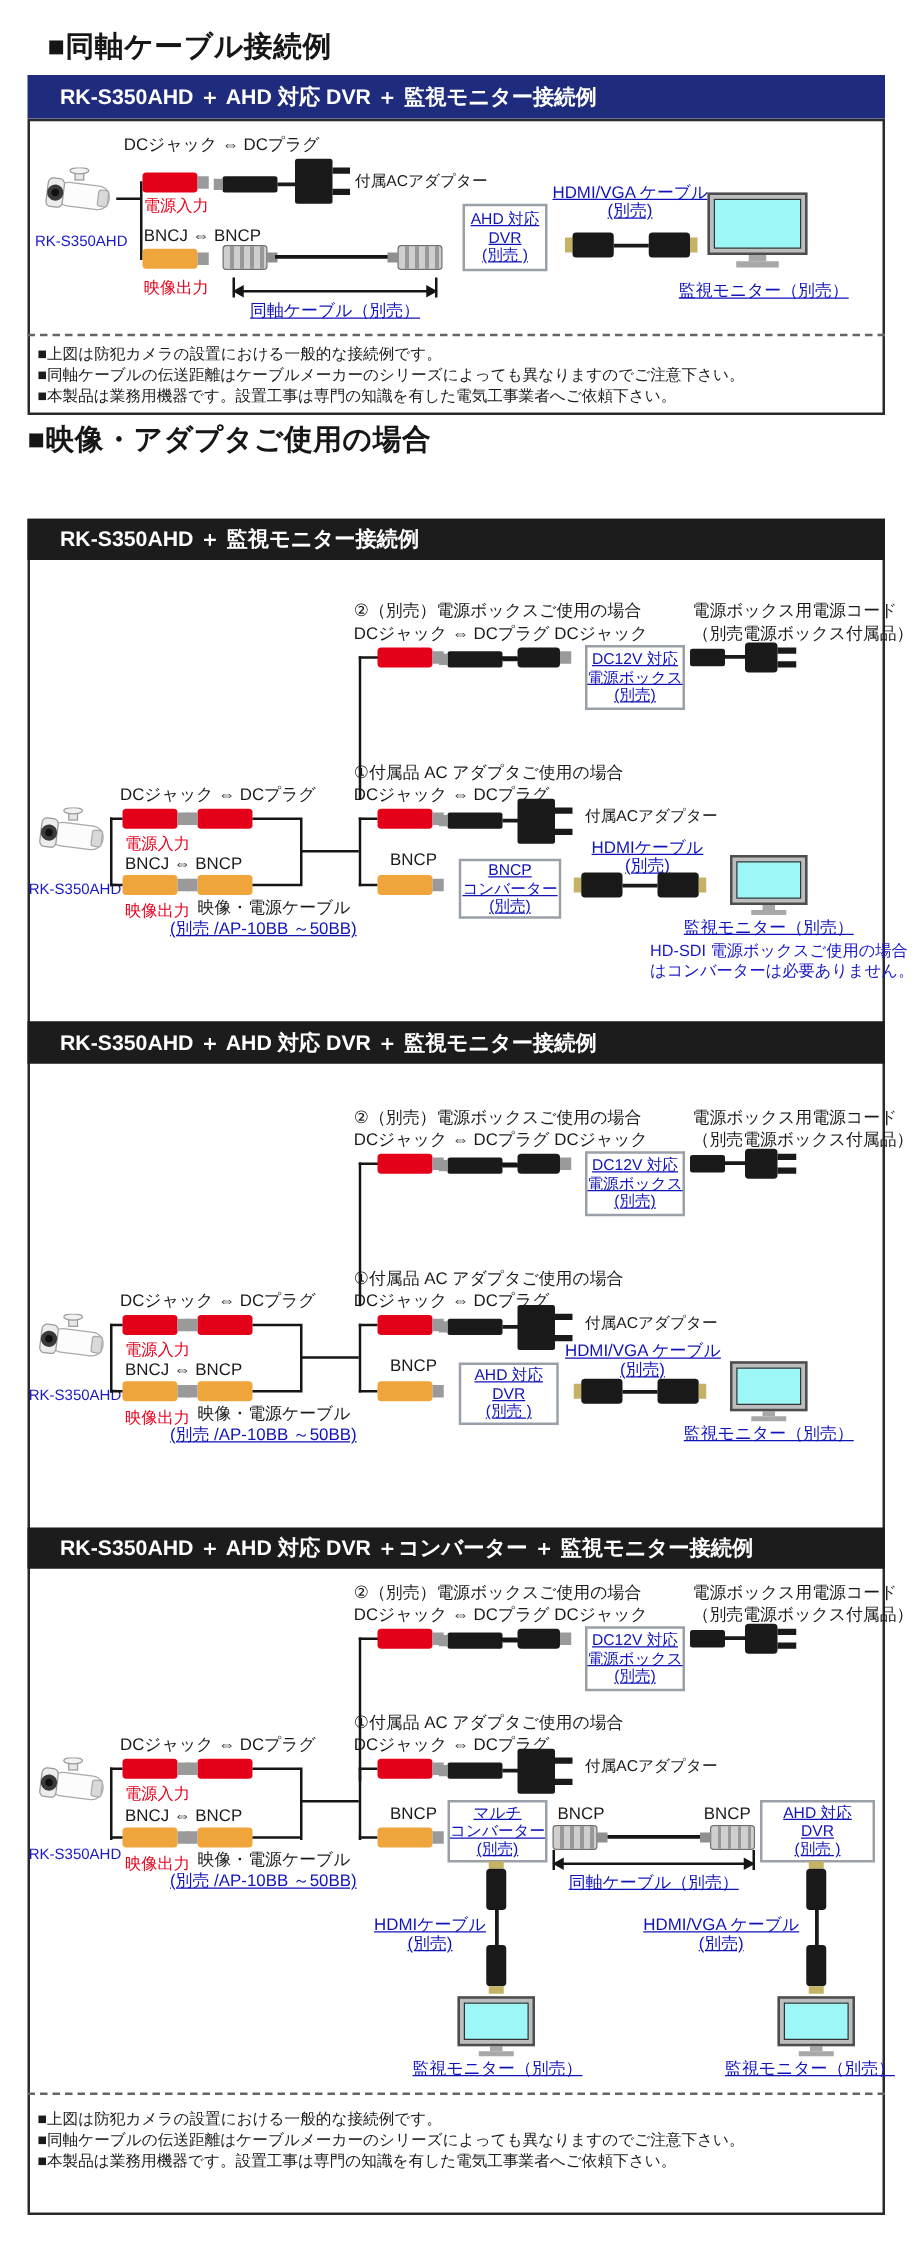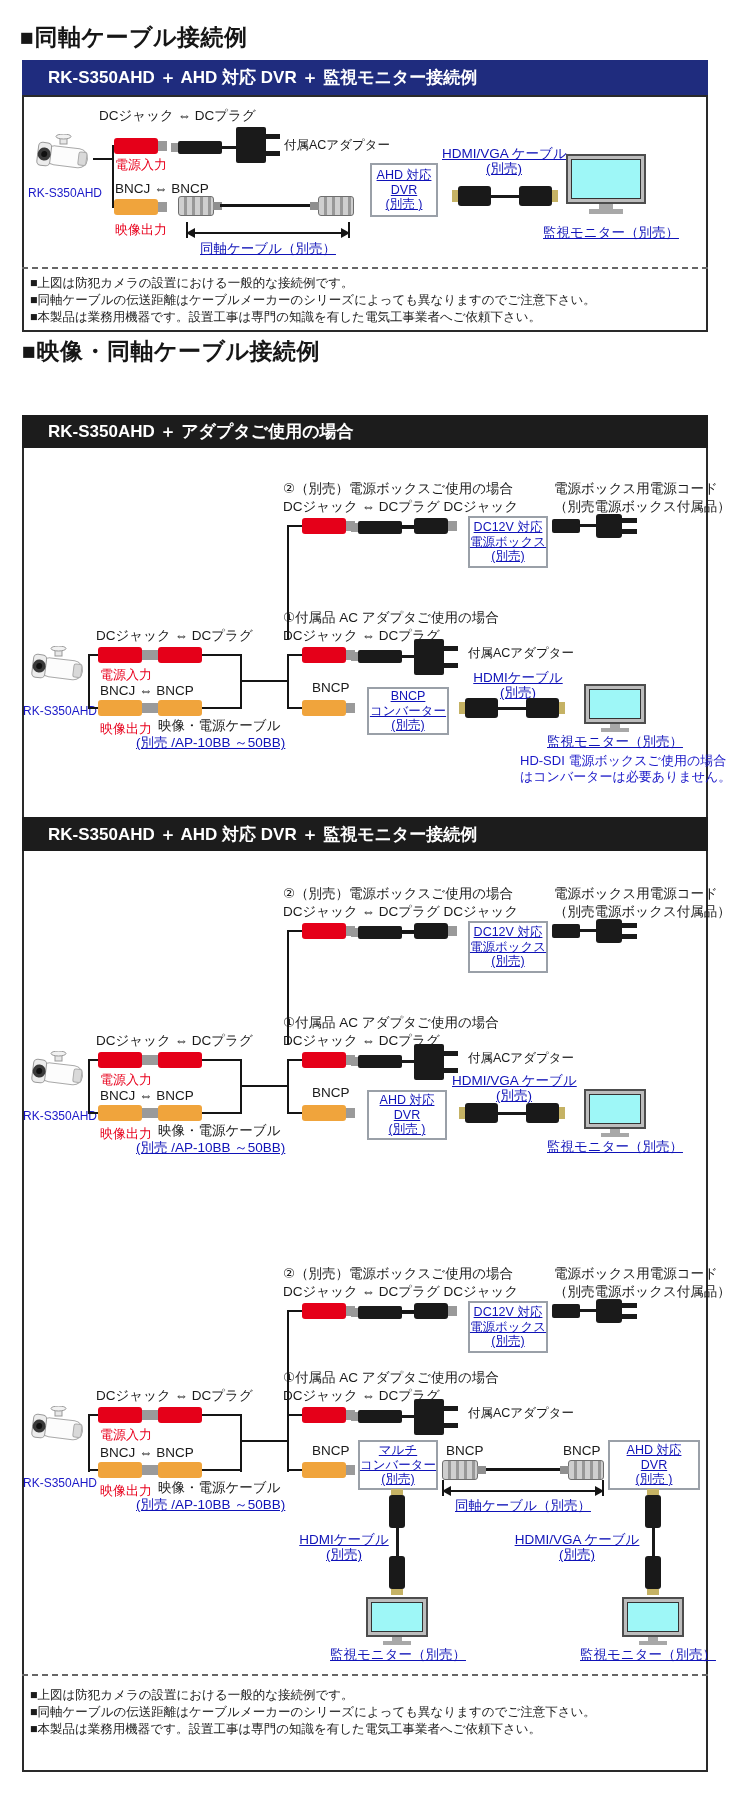--- a/index.html
+++ b/index.html
@@ -70,21 +70,21 @@
   .mon.lg .neck{width:14px;height:5px}
   .mon.lg .base{width:34px;height:5px}
   .cam{position:absolute}
   .notes{position:absolute;font-size:12.5px;line-height:17px;color:#1b1b1b;white-space:nowrap}
 </style>
 </head>
 <body>
 
 <div id="page">
 
-  <div class="ttl" style="left:20px;top:22px">■同軸ケーブル接続例</div>
+  <div class="ttl" style="left:38px;top:22px">■同軸ケーブル接続例</div>
   <div class="bar navy" style="left:22px;top:60px;height:35px">
     <span>RK-S350AHD ＋ AHD 対応 DVR ＋ 監視モニター接続例</span>
   </div>
   <div class="panel" style="left:22px;top:95px;width:686px;height:237px"></div>
 
   <div class="cam" style="left:35px;top:134px">
     <svg width="58" height="44" viewBox="0 0 58 44">
       <rect x="25" y="1" width="7" height="9" fill="#e8e8e8" stroke="#999"></rect>
       <ellipse cx="28.5" cy="2.5" rx="7.5" ry="2.5" fill="#f2f2f2" stroke="#999"></ellipse>
       <g transform="rotate(7 29 27)">
@@ -149,24 +149,24 @@
   </div>
   <div class="lbl bl" style="left:536px;top:225px;width:150px">監視モニター（別売）</div>
 
   <div class="dash" style="left:22px;top:267px"></div>
   <div class="notes" style="left:30px;top:275px">
     <div>■上図は防犯カメラの設置における一般的な接続例です。</div>
     <div>■同軸ケーブルの伝送距離はケーブルメーカーのシリーズによっても異なりますのでご注意下さい。</div>
     <div>■本製品は業務用機器です。設置工事は専門の知識を有した電気工事業者へご依頼下さい。</div>
   </div>
 
-  <div class="ttl" style="left:22px;top:336px">■映像・同軸ケーブル接続例</div>
+  <div class="ttl" style="left:22px;top:336px">■映像・アダプタご使用の場合</div>
   <div class="panel" style="left:22px;top:415px;width:686px;height:1357px"></div>
   <div class="bar blk" style="left:22px;top:415px;height:33px">
-    <span>RK-S350AHD ＋ アダプタご使用の場合</span>
+    <span>RK-S350AHD ＋ 監視モニター接続例</span>
   </div>
 
   <div class="t big" style="left:283px;top:481px">②（別売）電源ボックスご使用の場合</div>
   <div class="t big" style="left:283px;top:499px">DCジャック ⇔ DCプラグ DCジャック</div>
   <div class="hl" style="left:287px;top:525px;width:16px"></div>
   <div class="vl" style="left:287px;top:525px;height:115px"></div>
   <div class="rca red tr" style="left:302px;top:518px"></div>
   <div class="dcplug" style="left:358px;top:521px"></div>
   <div class="hl" style="left:400px;top:525px;width:14px;height:3px"></div>
   <div class="rca blkc tr" style="left:414px;top:518px;width:34px"></div>
@@ -331,20 +331,23 @@
   </div>
   <div class="mon" style="left:584px;top:1089px">
     <div class="fr">
         <div class="scr"></div>
       </div>
       <div class="neck"></div>
       <div class="base"></div>
   </div>
   <div class="lbl bl" style="left:545px;top:1139px;width:140px">監視モニター（別売）</div>
 
+  <div class="bar blk" style="left:22px;top:1222px;height:33px">
+    <span>RK-S350AHD ＋ AHD 対応 DVR ＋コンバーター ＋ 監視モニター接続例</span>
+  </div>
 
   <div class="t big" style="left:283px;top:1266px">②（別売）電源ボックスご使用の場合</div>
   <div class="t big" style="left:283px;top:1284px">DCジャック ⇔ DCプラグ DCジャック</div>
   <div class="hl" style="left:287px;top:1310px;width:16px"></div>
   <div class="vl" style="left:287px;top:1310px;height:115px"></div>
   <div class="rca red tr" style="left:302px;top:1303px"></div>
   <div class="dcplug" style="left:358px;top:1306px"></div>
   <div class="hl" style="left:400px;top:1310px;width:14px;height:3px"></div>
   <div class="rca blkc tr" style="left:414px;top:1303px;width:34px"></div>
   <div class="eqbox" style="left:468px;top:1301px;width:80px;height:52px">

